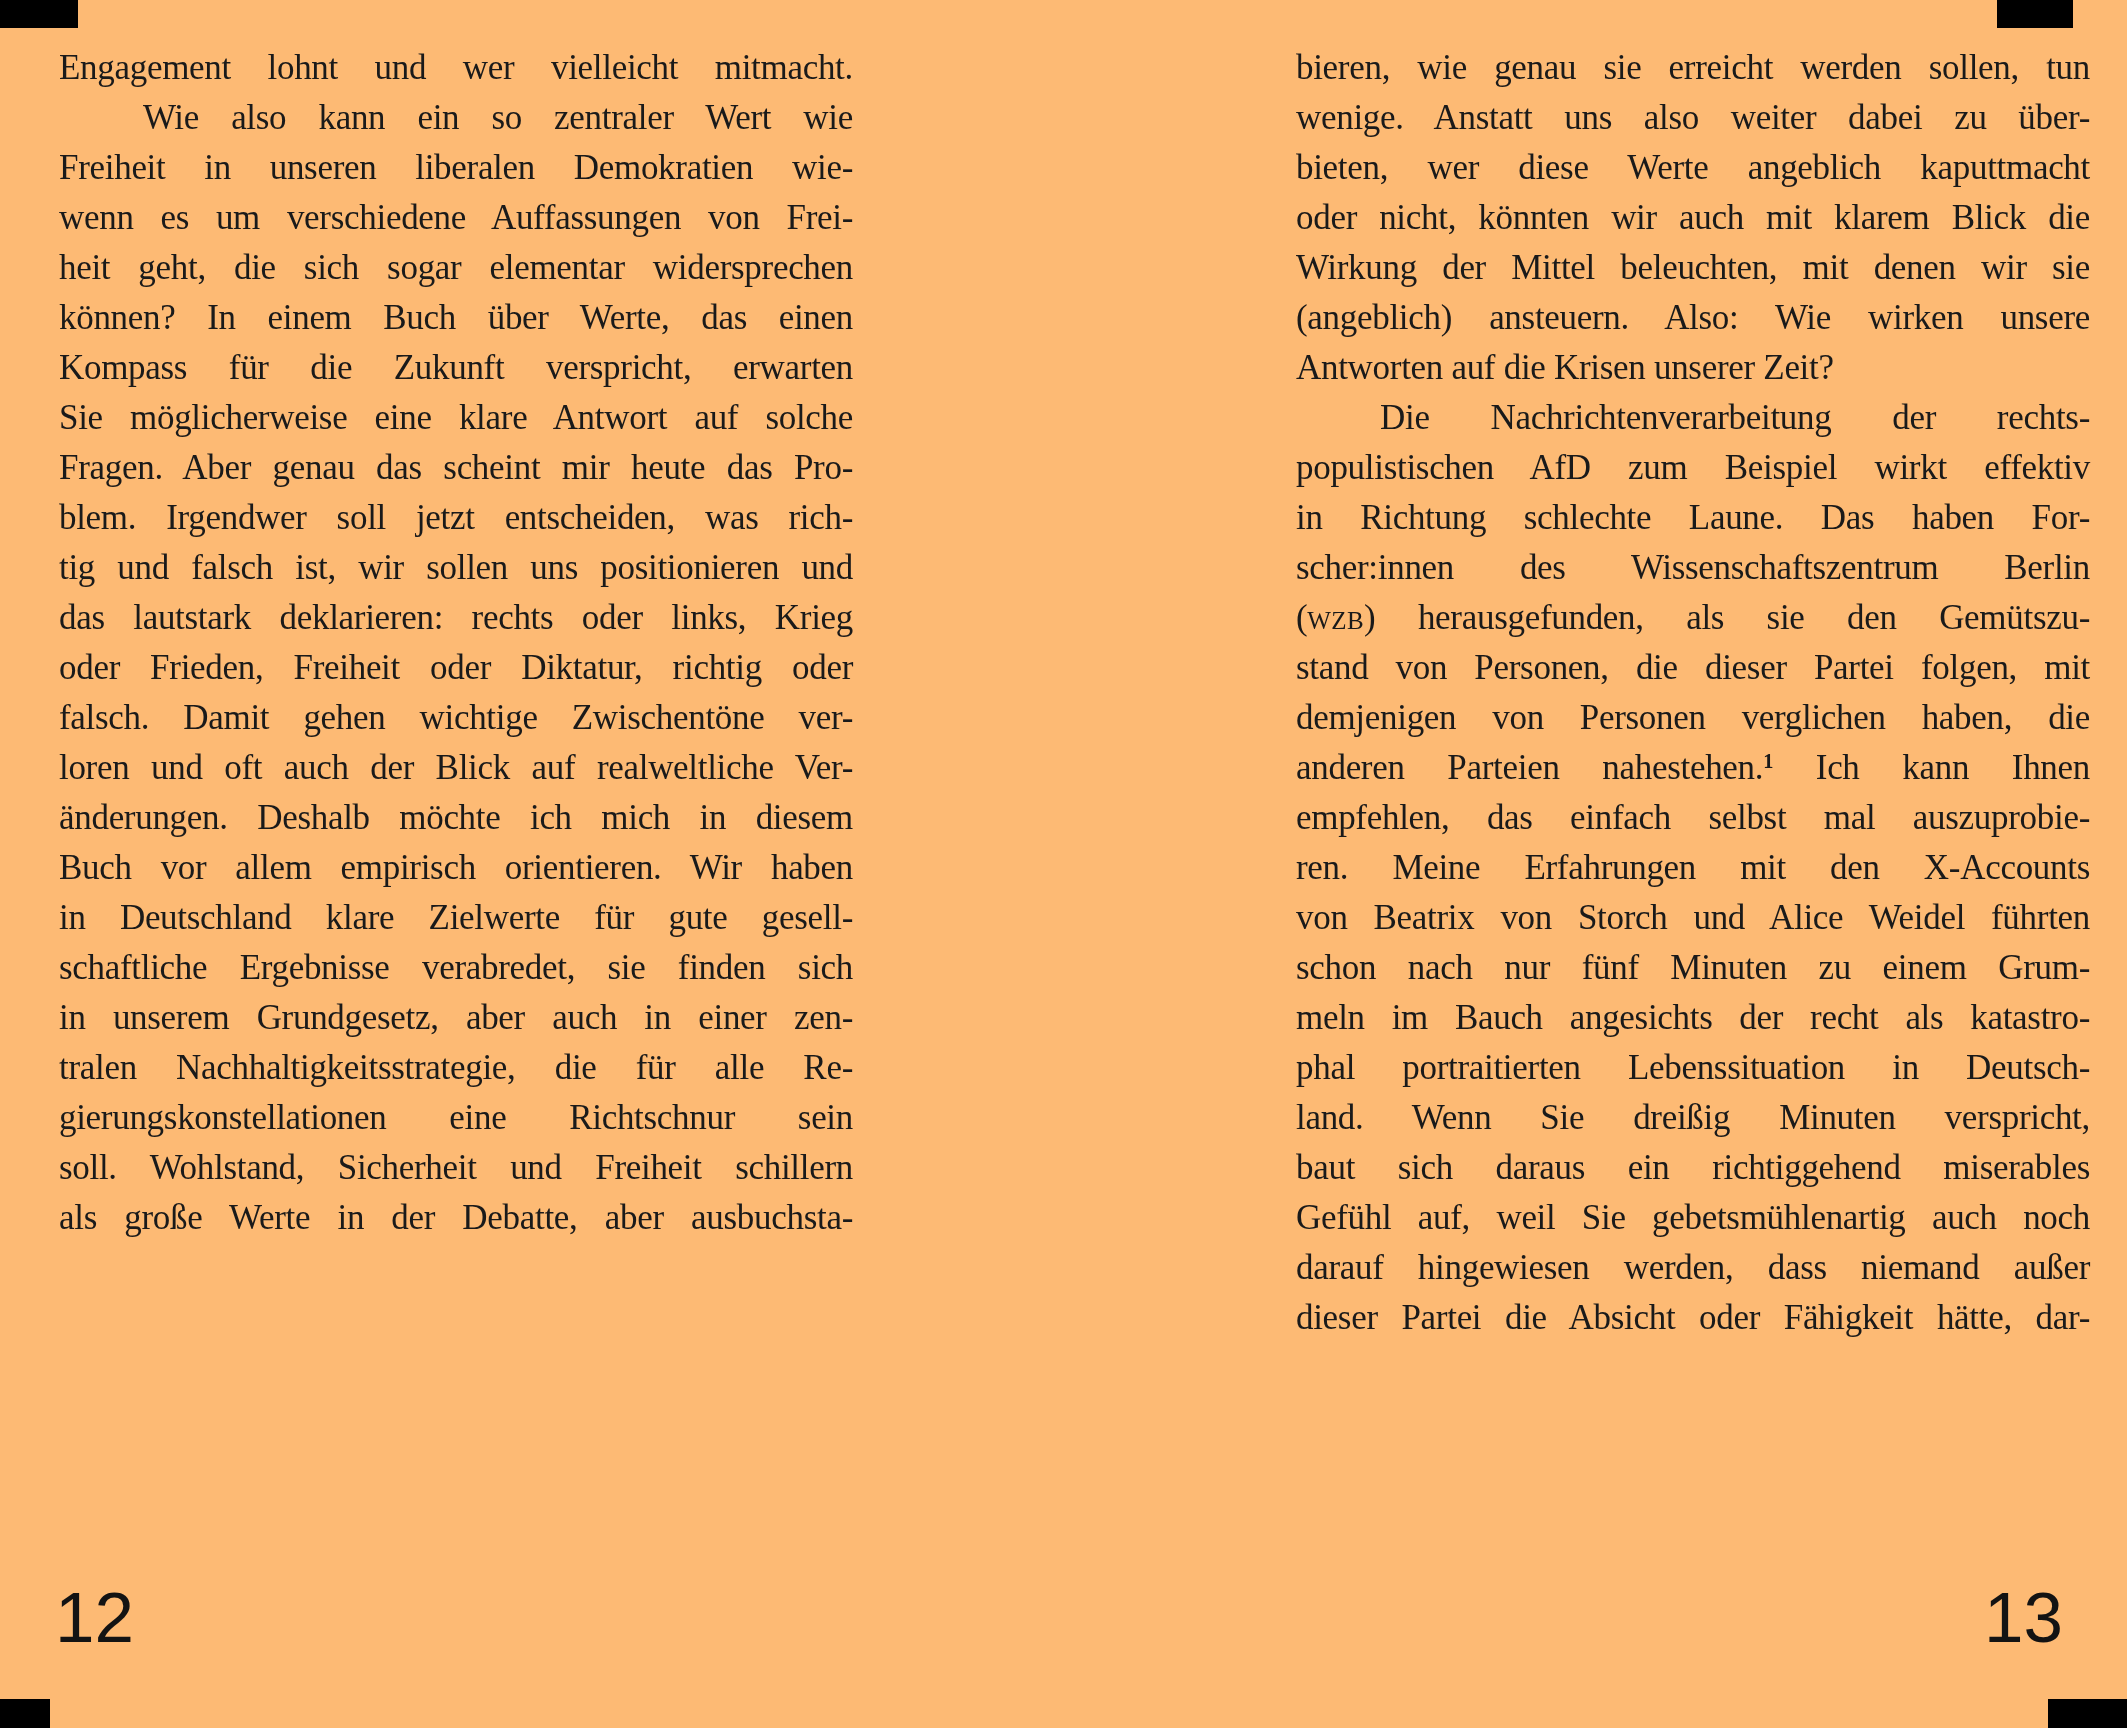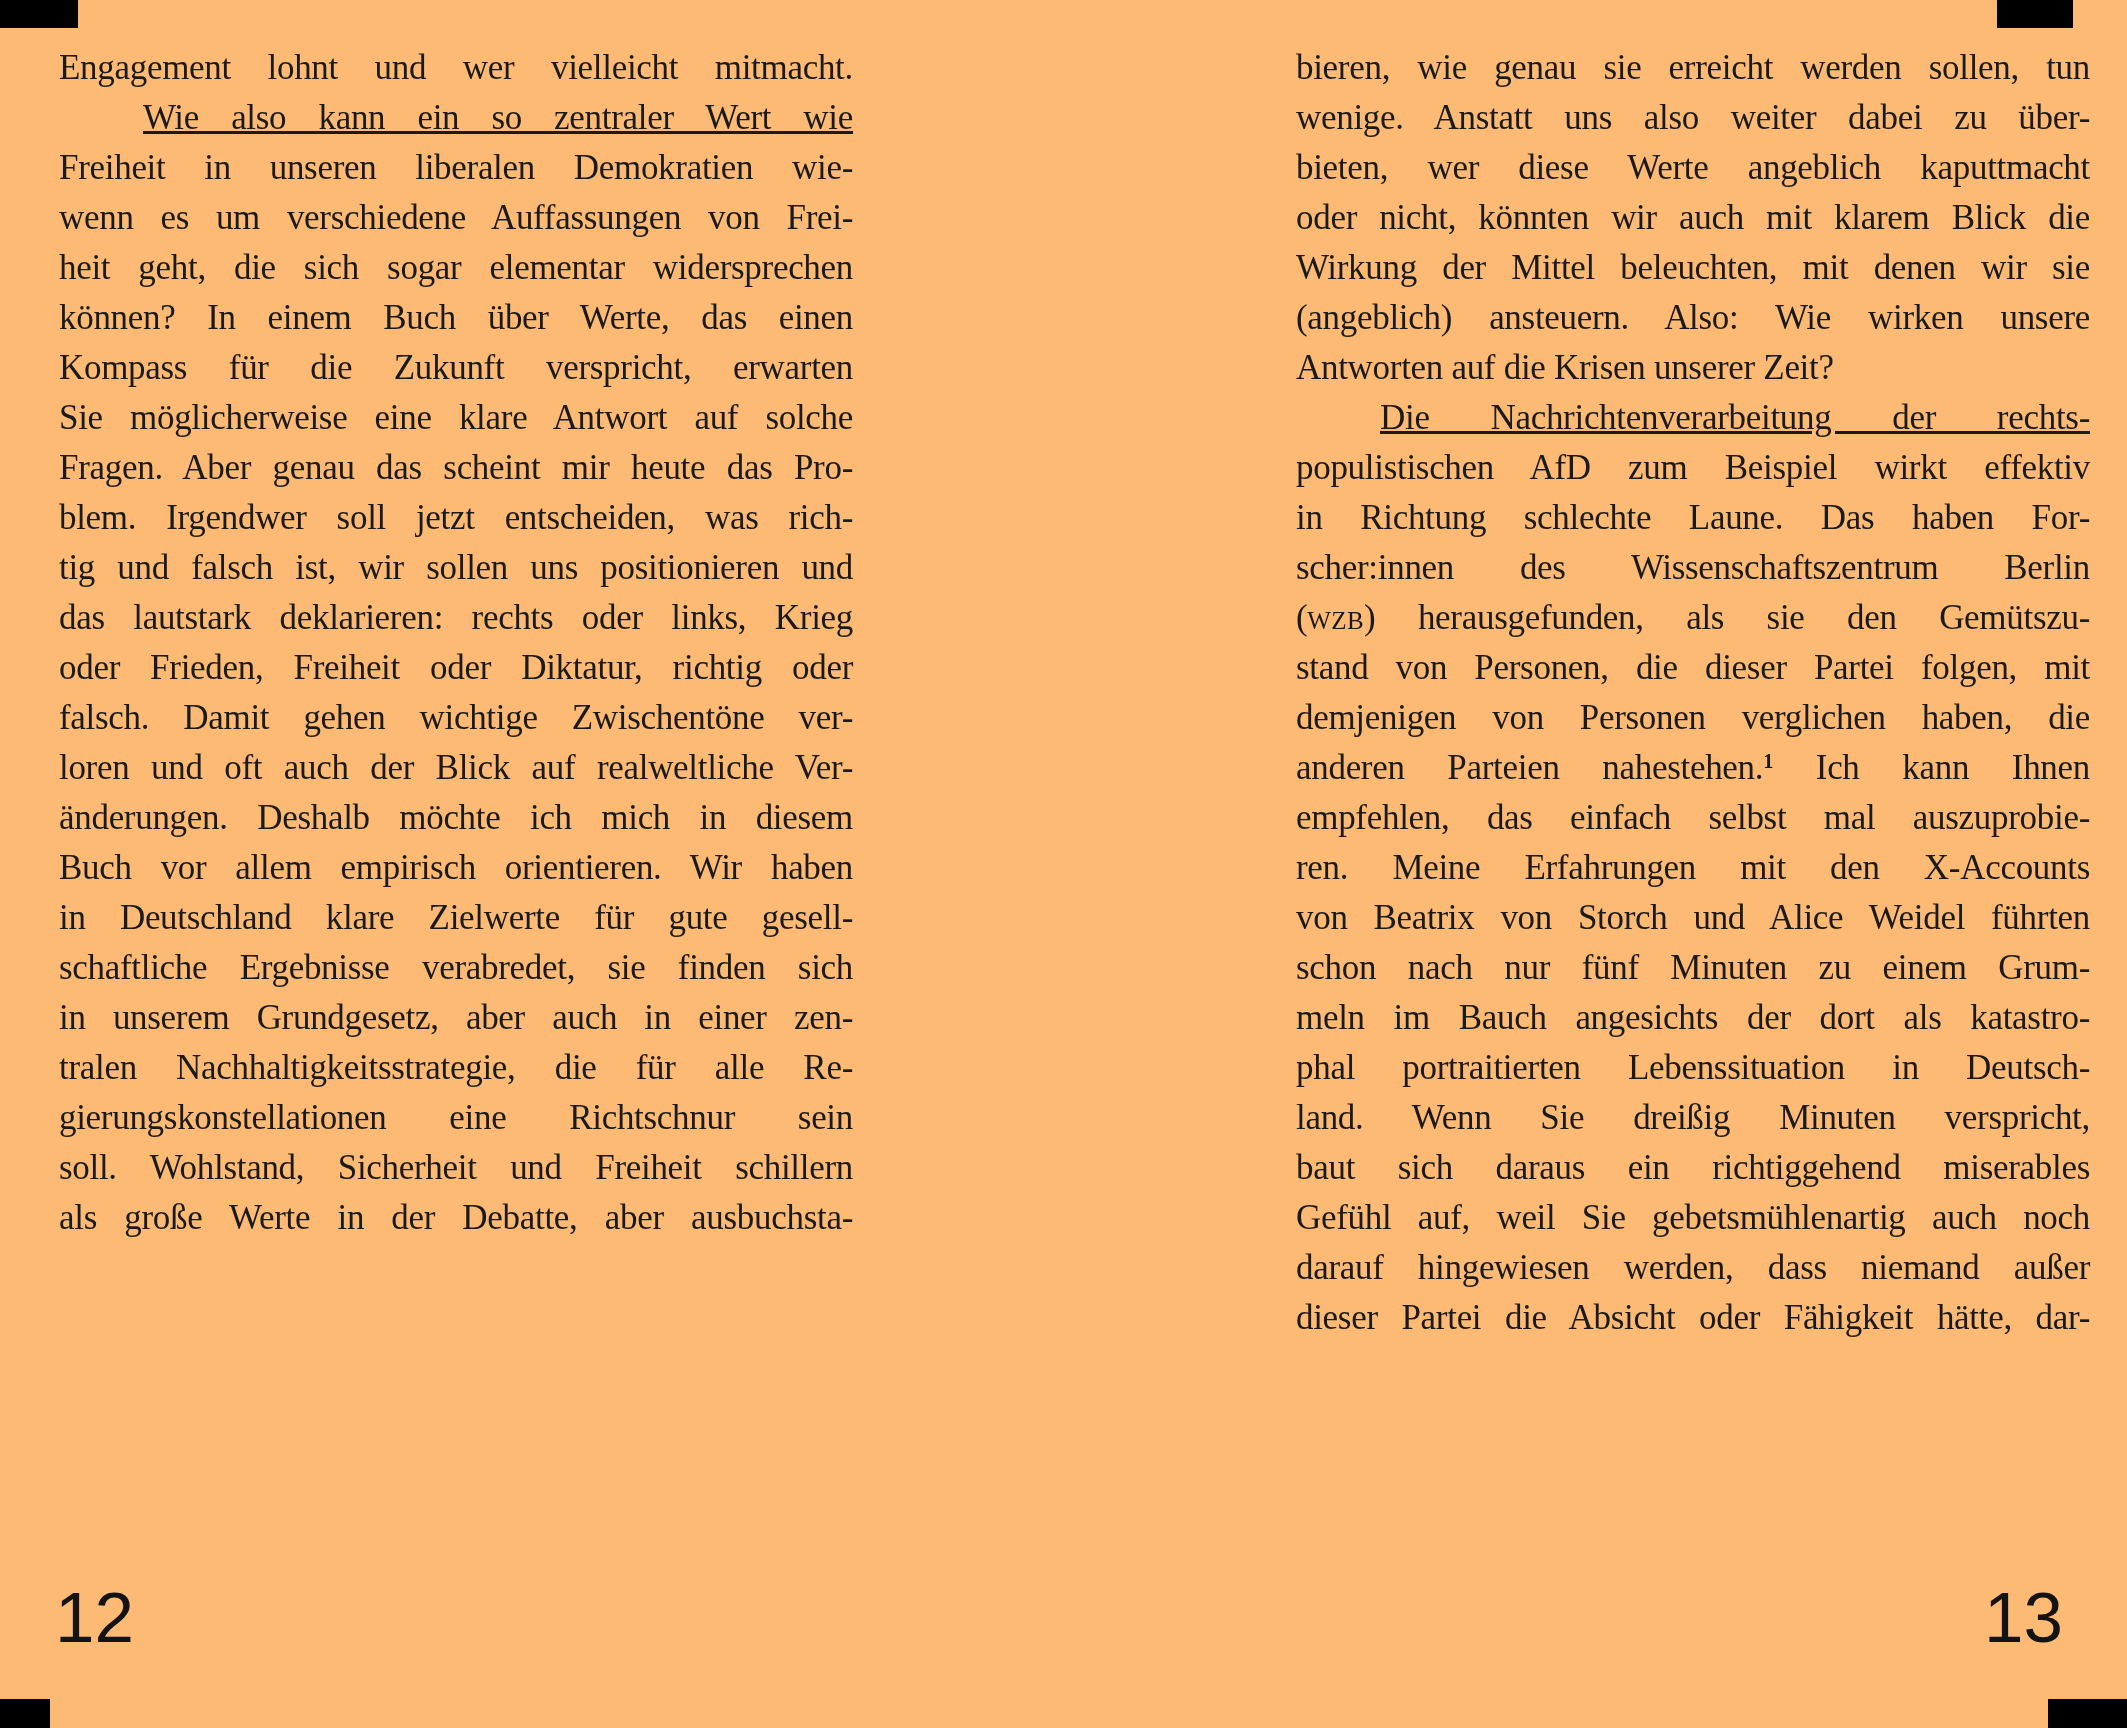--- a/index.html
+++ b/index.html
@@ -25,21 +25,21 @@
   .ln {
     font-size: 35px;
     line-height: 50px;
     height: 50px;
     letter-spacing: -0.3px;
     text-align: justify;
     text-align-last: justify;
     white-space: normal;
   }
   .ln.end    { text-align-last: left; }
-  .ln.indent { text-indent: 84px; text-decoration: underline; }
+  .ln.indent { text-indent: 84px; }
   .ln sup {
     font-weight: 700;
     font-size: 58%;
     vertical-align: baseline;
     position: relative;
     top: -0.55em;
   }
   .sc {
     font-variant: small-caps;
     letter-spacing: 0.4px;
@@ -111,21 +111,21 @@
       <div class="ln">in Richtung schlechte Laune. Das haben For-</div>
       <div class="ln">scher:innen des Wissenschaftszentrum Berlin</div>
       <div class="ln">(<span class="sc">wzb</span>) herausgefunden, als sie den Gemütszu-</div>
       <div class="ln">stand von Personen, die dieser Partei folgen, mit</div>
       <div class="ln">demjenigen von Personen verglichen haben, die</div>
       <div class="ln">anderen Parteien nahestehen.<sup>1</sup> Ich kann Ihnen</div>
       <div class="ln">empfehlen, das einfach selbst mal auszuprobie-</div>
       <div class="ln">ren. Meine Erfahrungen mit den X-Accounts</div>
       <div class="ln">von Beatrix von Storch und Alice Weidel führten</div>
       <div class="ln">schon nach nur fünf Minuten zu einem Grum-</div>
-      <div class="ln">meln im Bauch angesichts der dort als katastro-</div>
+      <div class="ln">meln im Bauch angesichts der recht als katastro-</div>
       <div class="ln">phal portraitierten Lebenssituation in Deutsch-</div>
       <div class="ln">land. Wenn Sie dreißig Minuten verspricht,</div>
       <div class="ln">baut sich daraus ein richtiggehend miserables</div>
       <div class="ln">Gefühl auf, weil Sie gebetsmühlenartig auch noch</div>
       <div class="ln">darauf hingewiesen werden, dass niemand außer</div>
       <div class="ln">dieser Partei die Absicht oder Fähigkeit hätte, dar-</div>
     </div>
 
   <div class="pagenum" id="pn-left">12</div>
 

